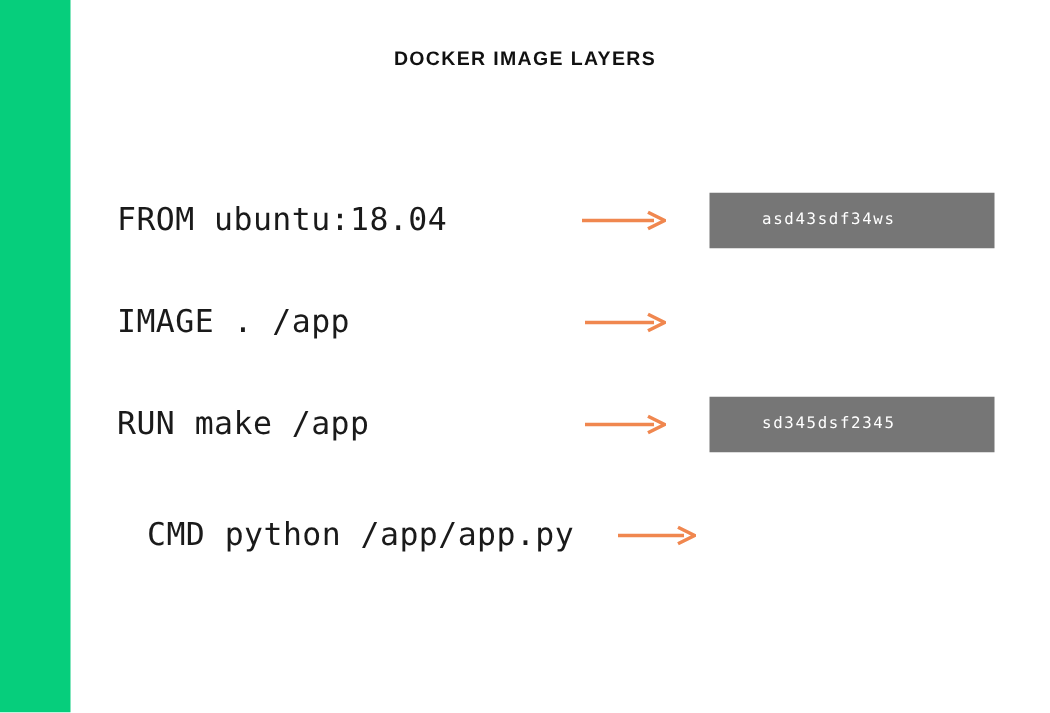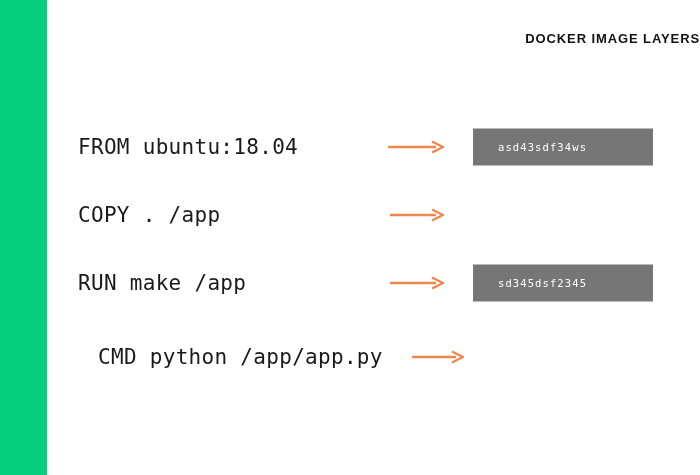--- a/index.html
+++ b/index.html
@@ -25,21 +25,21 @@
     top: 0;
     width: 47px;
     height: 475px;
     background: #06ce7c;
   }
   #slide-title {
     position: absolute;
     left: 0;
     top: 31px;
     width: 700px;
-    text-align: right;
+    text-align: center;
     font-family: "Liberation Sans", sans-serif;
     font-size: 13px;
     font-weight: bold;
     letter-spacing: 0.9px;
     color: #111111;
     text-transform: uppercase;
     white-space: nowrap;
   }
   .layer-row {
     position: absolute;
@@ -69,20 +69,21 @@
   .hash-box {
     position: absolute;
     top: 50%;
     transform: translateY(-50%);
     left: 426px;
     width: 180px;
     height: 37px;
     background: #767676;
     display: flex;
     align-items: center;
+    padding-left: 10px;
   }
   .hash-text {
     font-family: "DejaVu Sans Mono", "Liberation Mono", monospace;
     font-size: 10.5px;
     letter-spacing: 1.1px;
     color: #ffffff;
     margin-left: 25px;
     white-space: nowrap;
     line-height: 1;
   }
@@ -101,21 +102,21 @@
     <svg class="arrow" style="left:341px;width:56px;" viewBox="0 0 56 14" xmlns="http://www.w3.org/2000/svg">
       <line x1="0" y1="7" x2="48" y2="7" stroke="#f0874f" stroke-width="2.4"></line>
       <polyline points="44,1.5 55,7 44,12.5" fill="none" stroke="#f0874f" stroke-width="2.4" stroke-linecap="butt" stroke-linejoin="miter"></polyline>
     </svg>
     <div class="hash-box">
       <span class="hash-text">asd43sdf34ws</span>
     </div>
   </div>
 
   <div class="layer-row" style="top:185px;">
-    <div class="cmd-text">COPY . /app</div>
+    <div class="cmd-text">IMAGE . /app</div>
     <svg class="arrow" style="left:343px;width:54px;" viewBox="0 0 54 14" xmlns="http://www.w3.org/2000/svg">
       <line x1="0" y1="7" x2="46" y2="7" stroke="#f0874f" stroke-width="2.4"></line>
       <polyline points="42,1.5 53,7 42,12.5" fill="none" stroke="#f0874f" stroke-width="2.4" stroke-linecap="butt" stroke-linejoin="miter"></polyline>
     </svg>
   </div>
 
   <div class="layer-row" style="top:253px;text-align:center;">
     <div class="cmd-text">RUN make /app</div>
     <svg class="arrow" style="left:343px;width:54px;" viewBox="0 0 54 14" xmlns="http://www.w3.org/2000/svg">
       <line x1="0" y1="7" x2="46" y2="7" stroke="#f0874f" stroke-width="2.4"></line>

